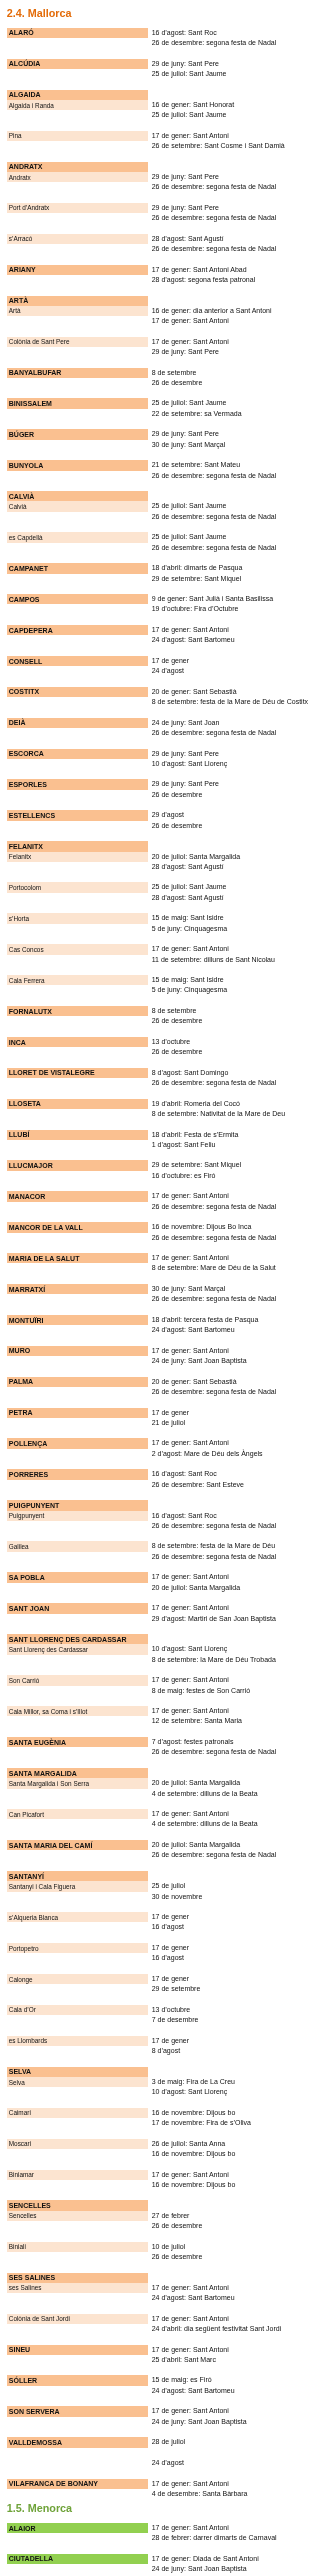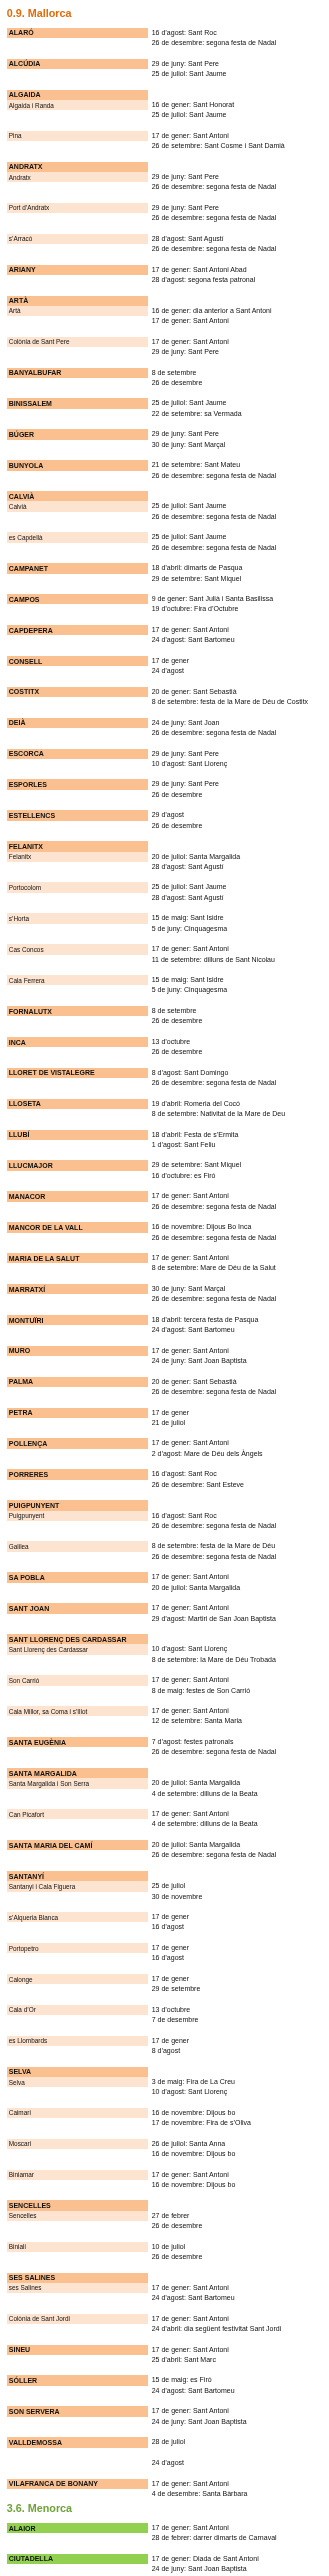--- a/index.html
+++ b/index.html
@@ -24,21 +24,21 @@
   .sub .bar-name{font-size:6.4px;font-weight:normal;}
   .dates{position:absolute;left:145px;top:0;white-space:nowrap;}
   .date-line{height:10.3px;line-height:10.3px;font-size:7px;color:#111;}
   .date-spacer{height:10.3px;}
 </style>
 </head>
 <body>
 
 <div class="page">
   <div id="content">
-      <div class="section-heading" style="color: rgb(227, 108, 10);">0.9. Mallorca</div>
+      <div class="section-heading" style="color: rgb(227, 108, 10);">2.4. Mallorca</div>
       <div class="block">
         <div class="bar" style="background: rgb(250, 192, 144);">
           <span class="bar-name">ALARÓ</span>
         </div>
         <div class="dates">
           <div class="date-line">16 d’agost: Sant Roc</div>
           <div class="date-line">26 de desembre: segona festa de Nadal</div>
         </div>
       </div>
       <div class="block">
@@ -770,21 +770,21 @@
       </div>
       <div class="block">
         <div class="bar" style="background: rgb(250, 192, 144);">
           <span class="bar-name">VILAFRANCA DE BONANY</span>
         </div>
         <div class="dates">
           <div class="date-line">17 de gener: Sant Antoni</div>
           <div class="date-line">4 de desembre: Santa Bàrbara</div>
         </div>
       </div>
-      <div class="section-heading" style="color: rgb(111, 163, 58);">3.6. Menorca</div>
+      <div class="section-heading" style="color: rgb(111, 163, 58);">1.5. Menorca</div>
       <div class="block">
         <div class="bar" style="background: rgb(146, 208, 80);">
           <span class="bar-name">ALAIOR</span>
         </div>
         <div class="dates">
           <div class="date-line">17 de gener: Sant Antoni</div>
           <div class="date-line">28 de febrer: darrer dimarts de Carnaval</div>
         </div>
       </div>
       <div class="block">

